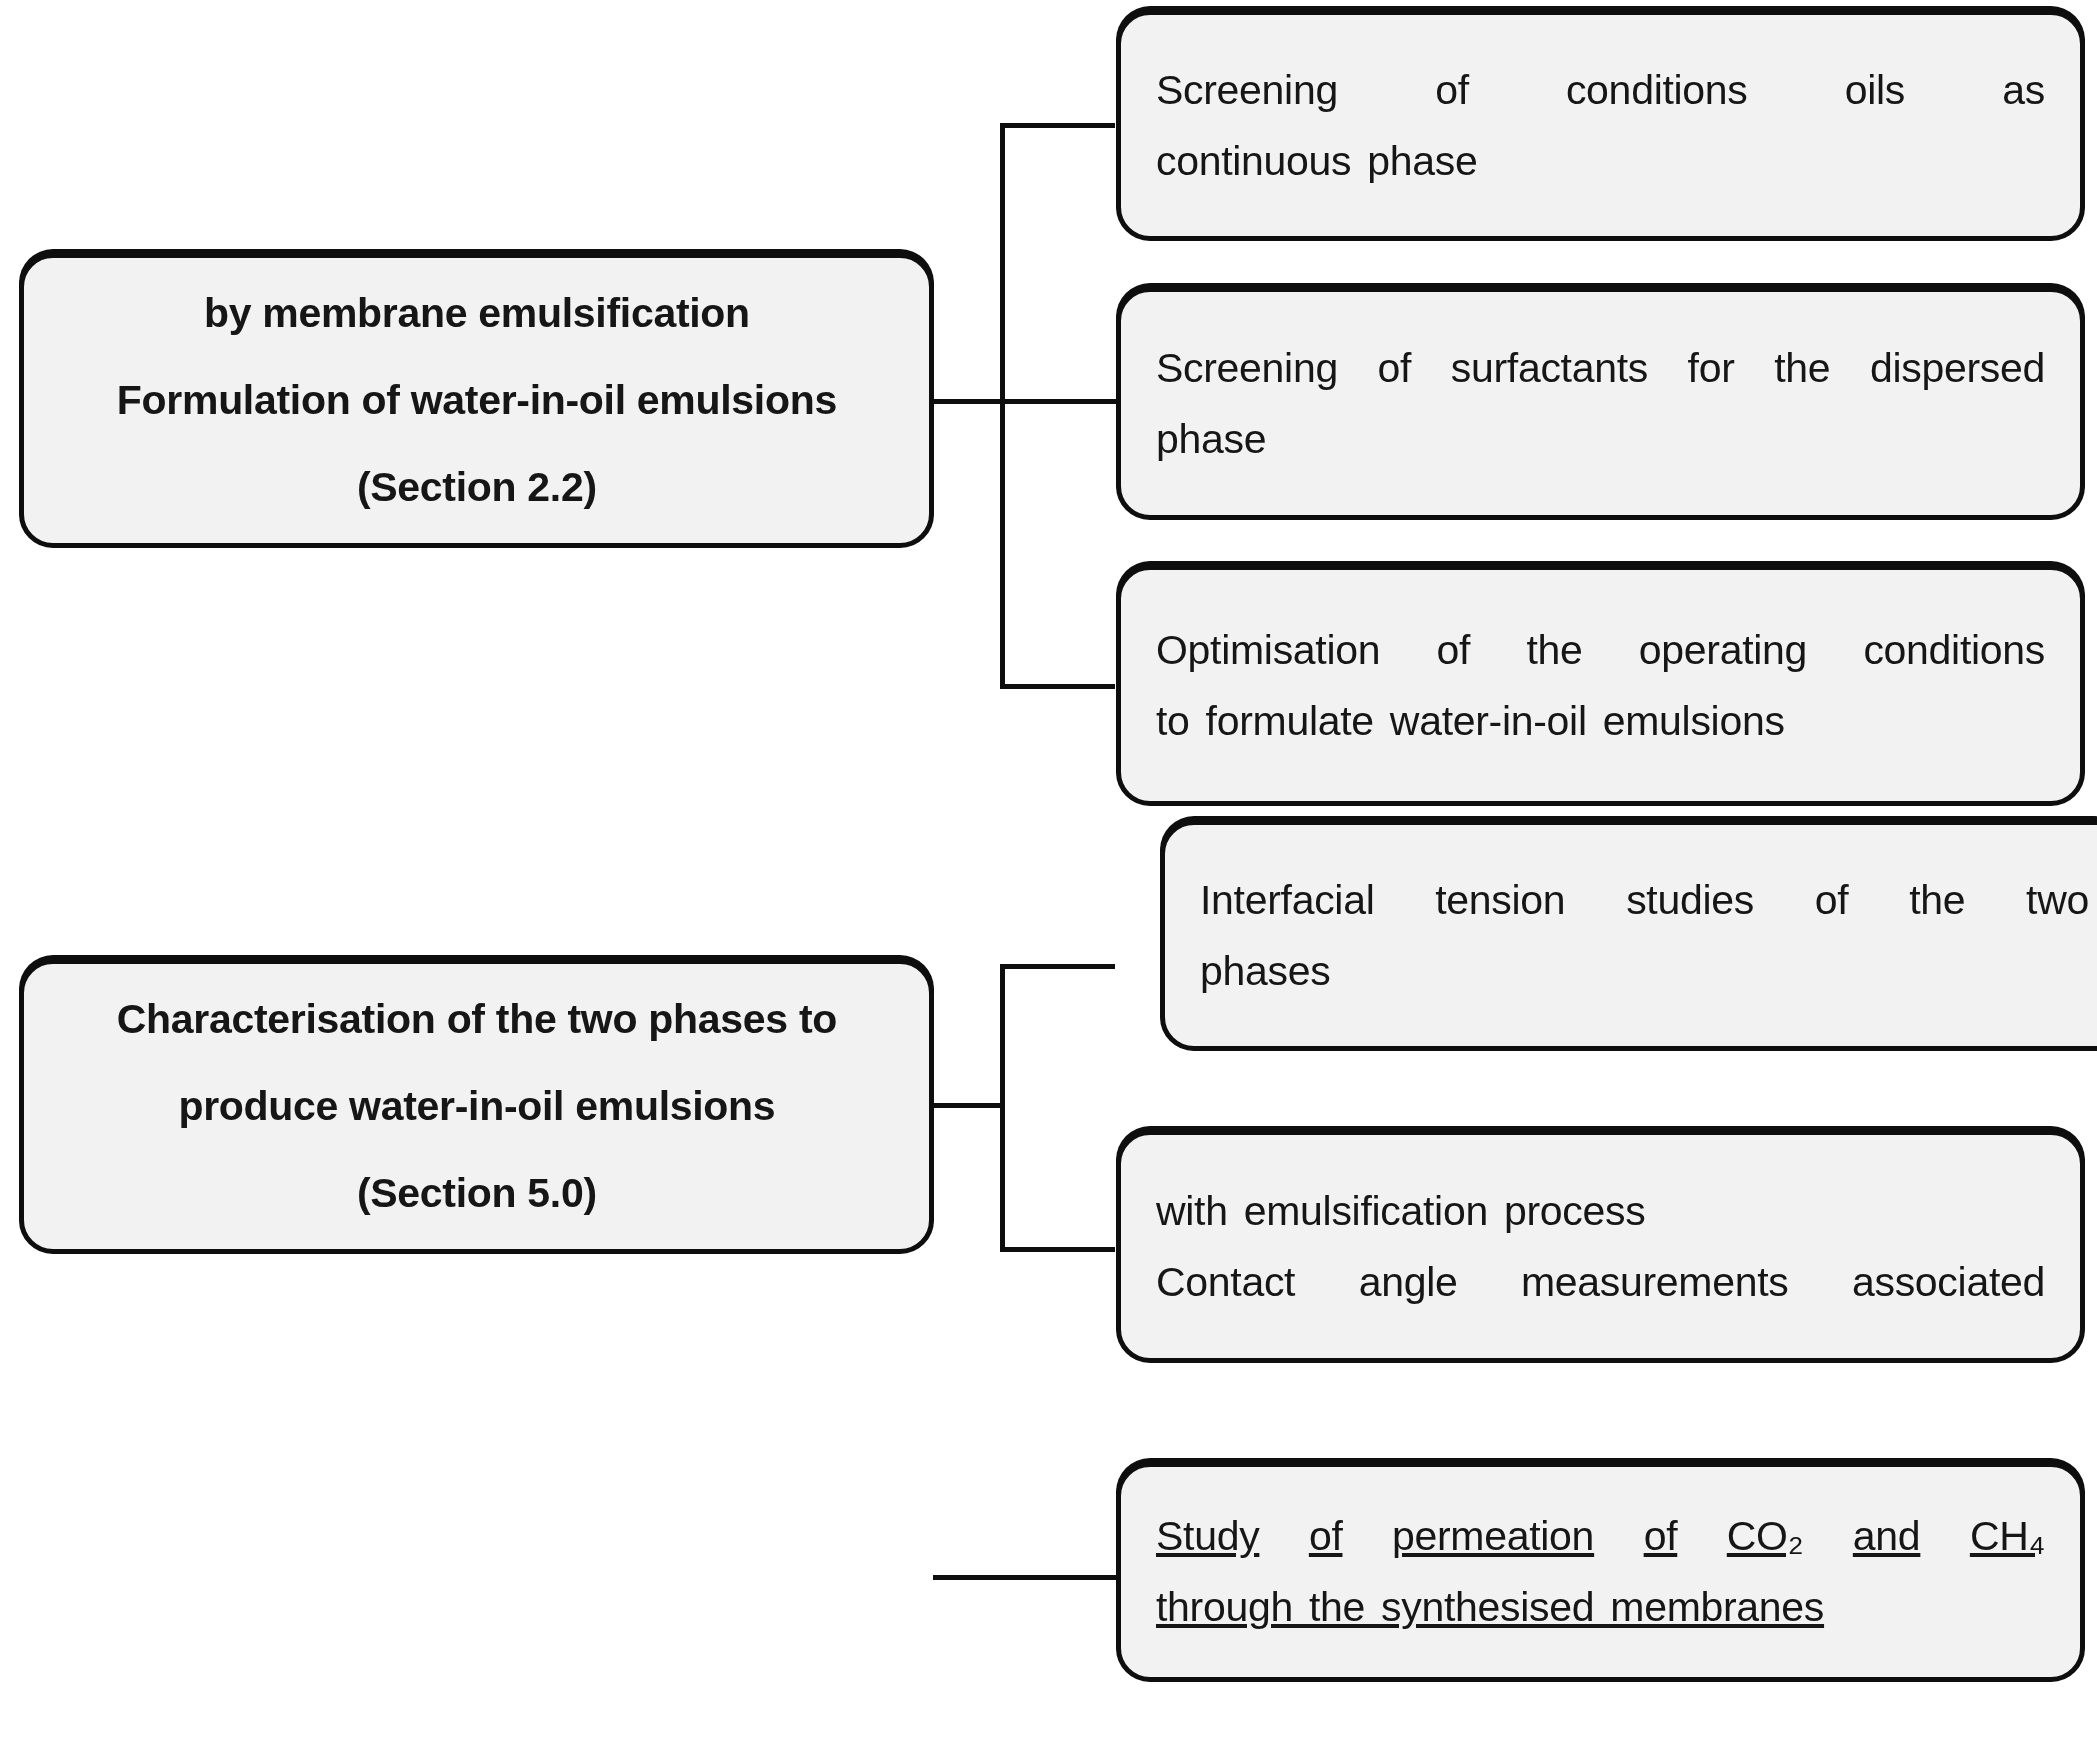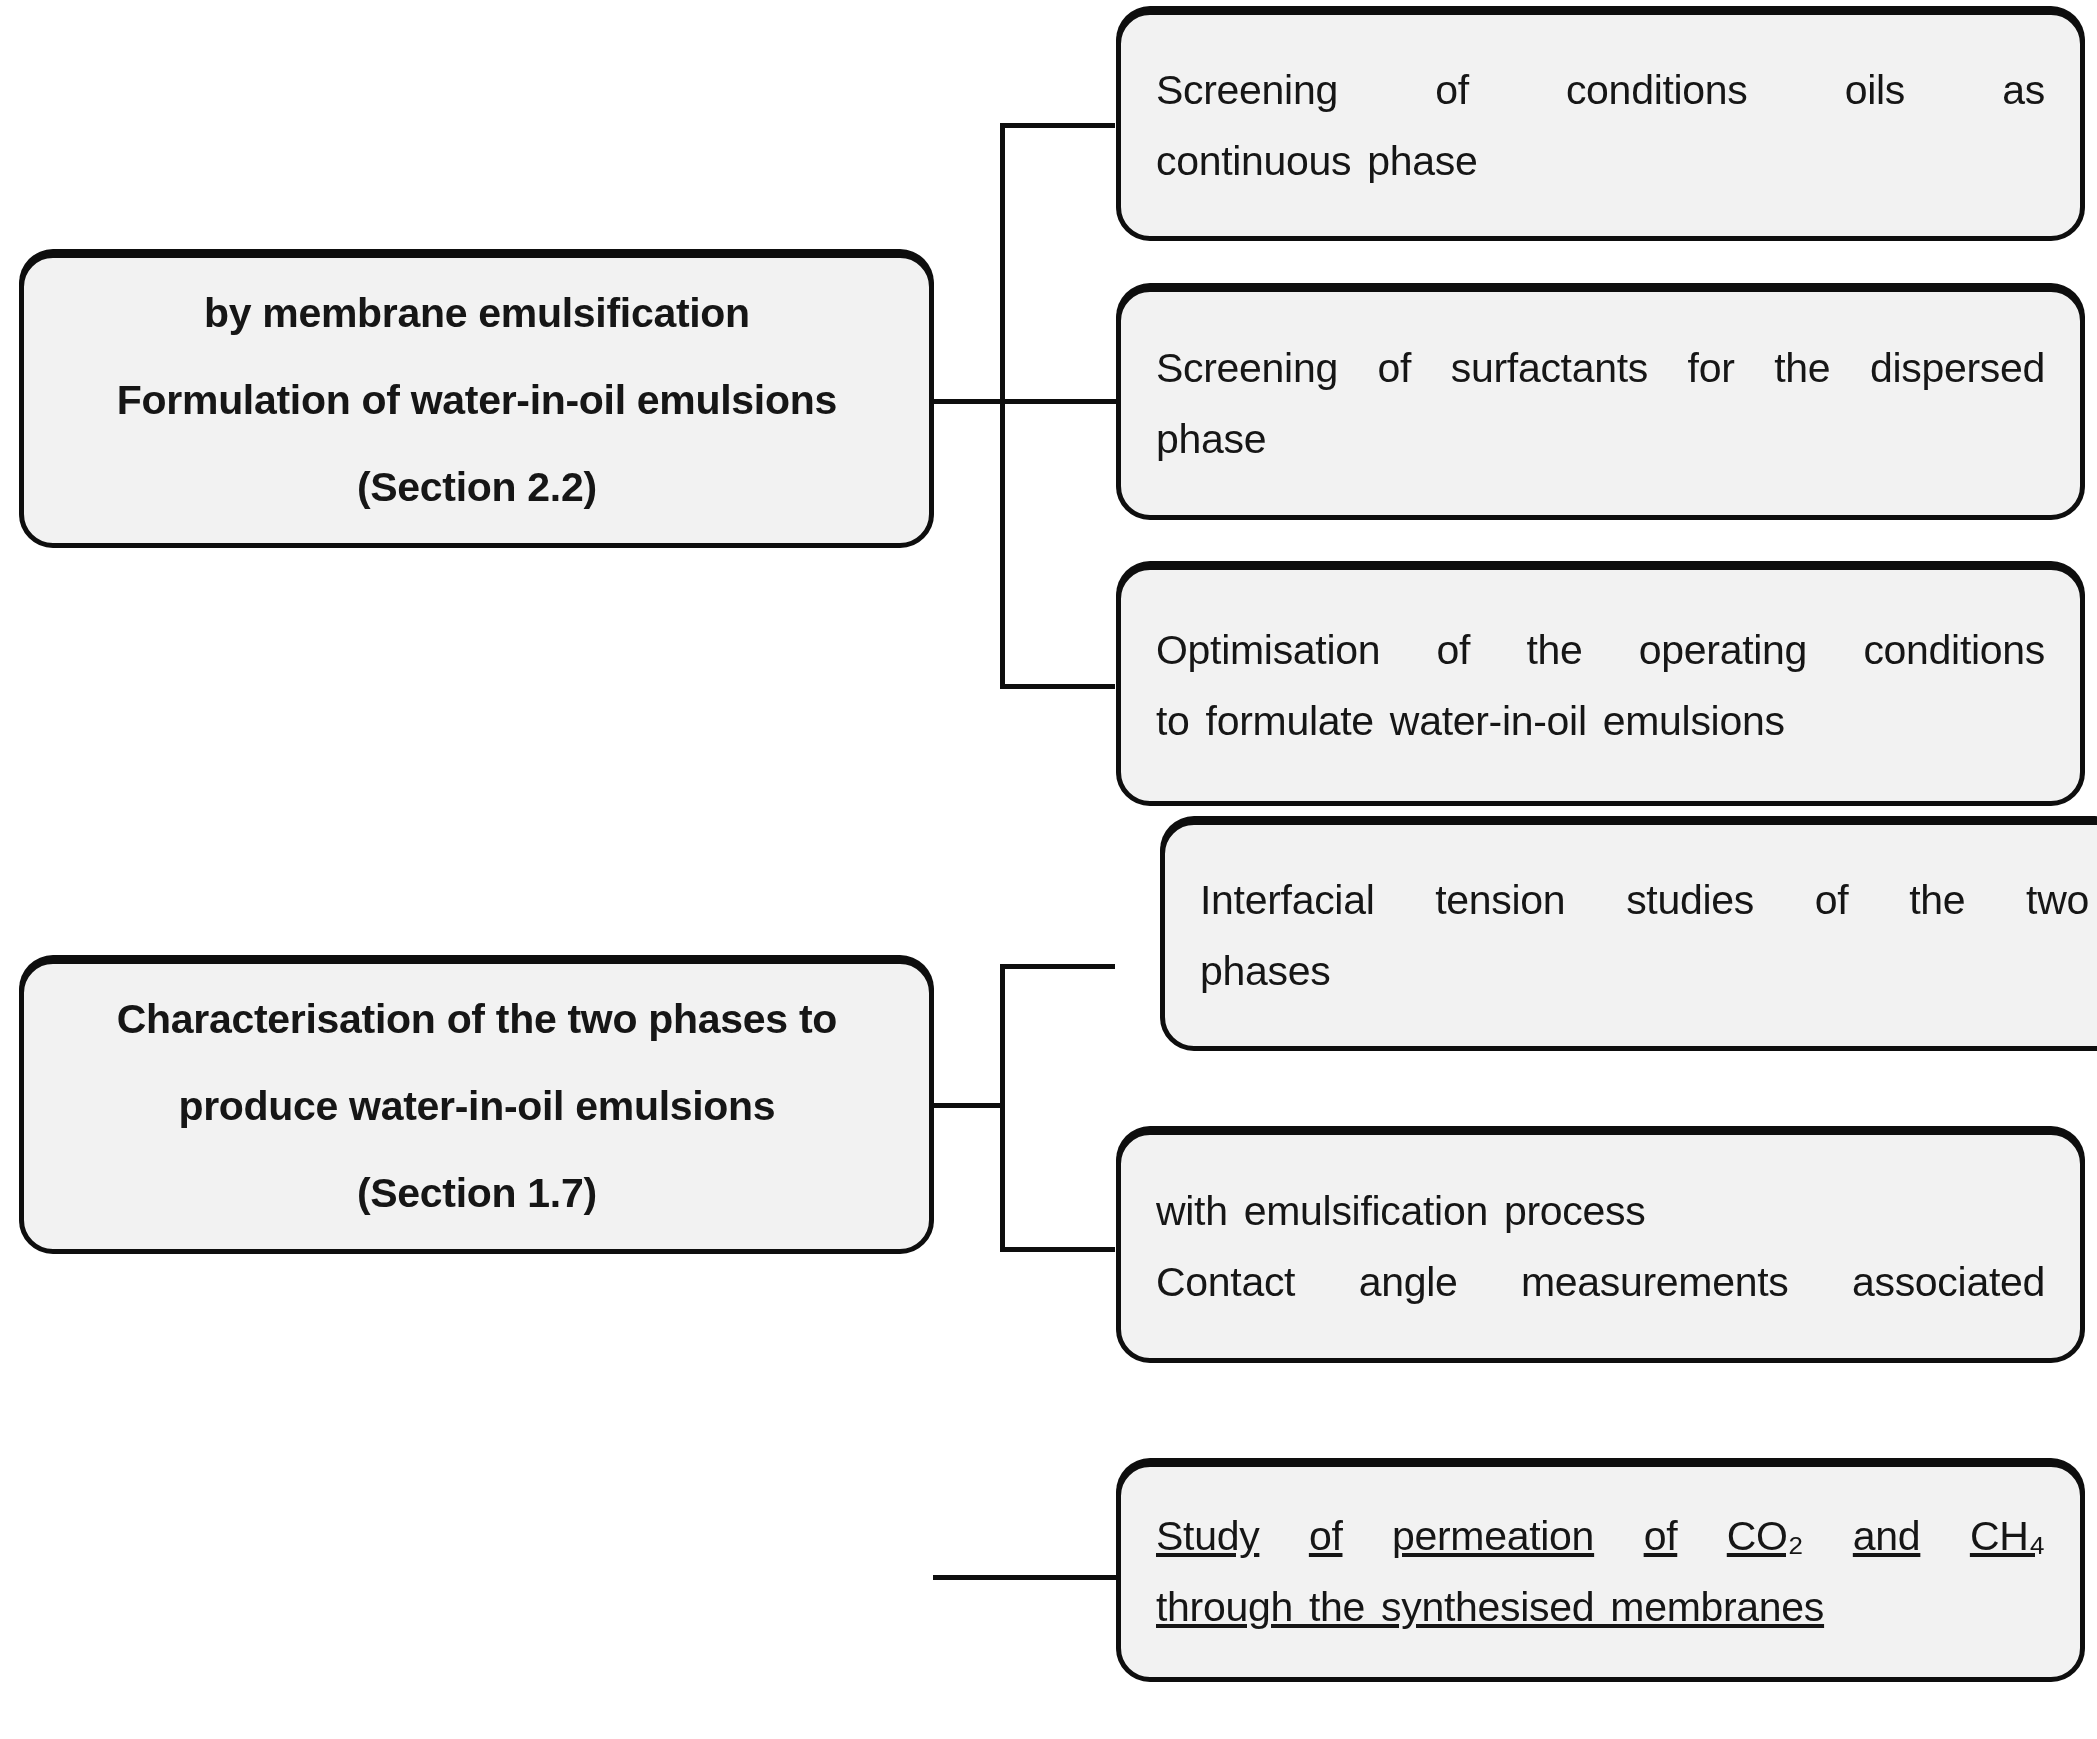--- a/index.html
+++ b/index.html
@@ -112,21 +112,21 @@
   </div>
 
   <div class="hline" style="left:933px;width:183px;top:399px;"></div>
   <div class="vline" style="left:1000px;top:123px;height:565px;"></div>
   <div class="hline" style="left:1000px;width:115px;top:123px;"></div>
   <div class="hline" style="left:1000px;width:115px;top:684px;"></div>
 
   <div class="box left" style="top:959px;">
     <div class="bline">Characterisation of the two phases to</div>
     <div class="bline">produce water-in-oil emulsions</div>
-    <div class="bline">(Section 1.7)</div>
+    <div class="bline">(Section 5.0)</div>
   </div>
 
   <div class="box right" style="top:820px;height:231px;margin-left:44px;">
     <div class="rline just">
         <span>Interfacial</span>
         <span>tension</span>
         <span>studies</span>
         <span>of</span>
         <span>the</span>
         <span>two</span>

